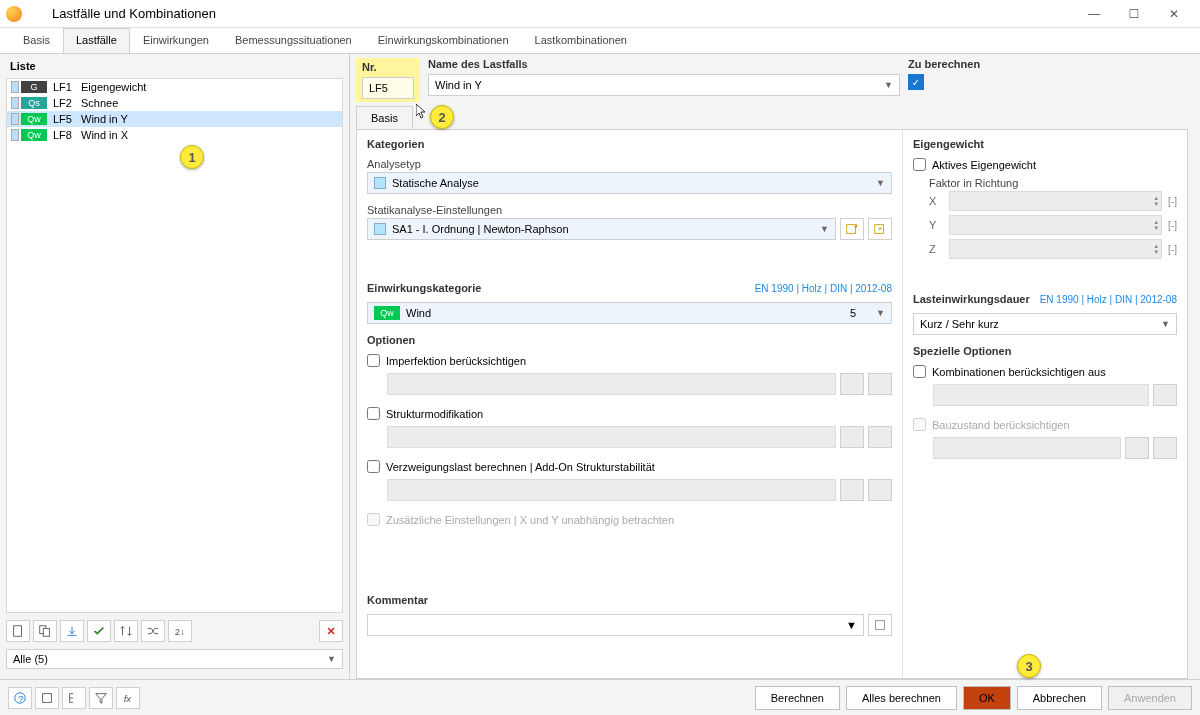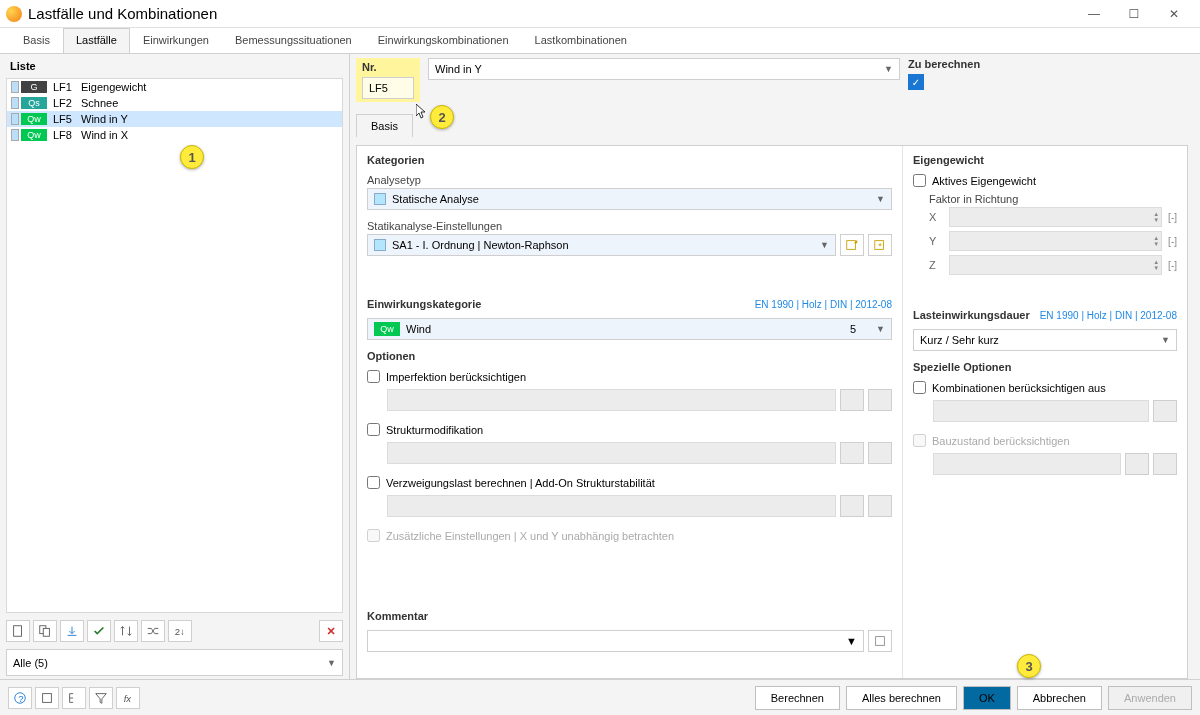--- a/index.html
+++ b/index.html
@@ -1,21 +1,21 @@
 <!DOCTYPE html>
 <html><head>
 <meta charset="utf-8">
 <style>
 * { box-sizing: border-box; margin: 0; padding: 0; font-family: "Segoe UI", Tahoma, sans-serif; font-size: 11px; }
 body { background: #f0f0f0; width: 1200px; height: 715px; overflow: hidden; display: flex; flex-direction: column; }
 
 
 .titlebar { height: 28px; background: #fff; display: flex; align-items: center; padding: 0 6px; border-bottom: 1px solid #e0e0e0; }
 .titlebar .app-icon { width: 16px; height: 16px; background: radial-gradient(circle at 30% 30%, #ffd54f, #f57f17); border-radius: 50%; margin-right: 6px; }
-.titlebar .title { flex: 1; font-size: 15px; }
+.titlebar .title { flex: 1; font-size: 13px; margin-left: 24px; }
 .titlebar .win-btn { width: 40px; height: 24px; display: flex; align-items: center; justify-content: center; font-size: 12px; color: #555; cursor: pointer; }
 
 
 .tabs { height: 26px; background: #fff; display: flex; align-items: stretch; border-bottom: 1px solid #d0d0d0; padding-left: 10px; }
 .tab { padding: 5px 12px 0; font-size: 11px; color: #444; cursor: pointer; border: 1px solid transparent; border-bottom: none; }
 .tab.active { background: #f4f4f4; border-color: #d0d0d0; color: #000; }
 
 
 .main { flex: 1; display: flex; background: #f4f4f4; overflow: hidden; }
 
@@ -30,25 +30,25 @@
 .list-row .code { width: 28px; font-size: 11px; }
 .list-row .name { font-size: 11px; }
 
 .left-toolbar { height: 28px; margin: 4px 6px 2px; display: flex; align-items: center; }
 .tb-btn { width: 24px; height: 22px; border: 1px solid #cfcfcf; background: #fff; margin-right: 3px; display: flex; align-items: center; justify-content: center; cursor: pointer; }
 .tb-btn svg { width: 14px; height: 14px; }
 .tb-spacer { flex: 1; }
 .tb-delete { width: 24px; height: 22px; border: 1px solid #cfcfcf; background: #fff; color: #d32f2f; font-weight: bold; display: flex; align-items: center; justify-content: center; cursor: pointer; }
 
 .filter-row { height: 24px; margin: 2px 6px 6px; }
-.filter-select { width: 100%; height: 27px; border: 1px solid #cfcfcf; background: #fff; padding: 0 6px; display: flex; align-items: center; justify-content: space-between; cursor: pointer; }
+.filter-select { width: 100%; height: 20px; border: 1px solid #cfcfcf; background: #fff; padding: 0 6px; display: flex; align-items: center; justify-content: space-between; cursor: pointer; }
 .filter-select .chev { font-size: 9px; color: #666; }
 
 
-.right-panel { flex: 1; display: flex; flex-direction: column; padding: 0 6px 0 0; overflow: hidden; gap: 8px; }
+.right-panel { flex: 1; display: flex; flex-direction: column; padding: 0 6px 0 0; overflow: hidden; }
 
 .header-row { display: flex; gap: 8px; padding: 4px 6px; }
 .hdr-nr { width: 64px; }
 .hdr-name { flex: 1; }
 .hdr-calc { width: 280px; }
 .hdr-label { font-size: 11px; font-weight: bold; margin-bottom: 4px; color: #333; display: block; }
 .hdr-nr .hdr-label, .hdr-nr .field { background: #fff59d; }
 .hdr-nr-wrap { background: #fff59d; padding: 3px 6px; }
 .field { height: 22px; border: 1px solid #cfcfcf; background: #fff; display: flex; align-items: center; padding: 0 6px; }
 .field .chev { margin-left: auto; font-size: 9px; color: #666; }
@@ -91,21 +91,21 @@
 .axis-row .spinner .spins span { font-size: 6px; line-height: 6px; color: #888; }
 .axis-row .unit { color: #888; font-size: 10px; }
 .comment-field { display: flex; gap: 4px; }
 .comment-field .cf { flex: 1; height: 22px; border: 1px solid #cfcfcf; background: #fff; display: flex; align-items: center; justify-content: flex-end; padding: 0 6px; }
 
 
 .bottom-bar { height: 36px; background: #f4f4f4; border-top: 1px solid #d0d0d0; display: flex; align-items: center; padding: 0 8px; }
 .bottom-bar .tb-btn { margin-right: 3px; }
 .bottom-bar .spacer { flex: 1; }
 .btn { height: 24px; padding: 0 15px; border: 1px solid #bfbfbf; background: #fff; margin-left: 6px; cursor: pointer; font-size: 11px; }
-.btn.primary { background: #0369a1; }
+.btn.primary { background: #c2410c; }
 .btn.disabled { color: #aaa; background: #f0f0f0; }
 
 
 .annotation { position: absolute; width: 24px; height: 24px; border-radius: 50%; background: #ffeb3b; border: 1px solid #c9b700; display: flex; align-items: center; justify-content: center; font-weight: bold; font-size: 13px; color: #555; box-shadow: 0 1px 3px rgba(0,0,0,0.3); pointer-events: none; }
 .disabled-text { color: #aaa; }
 
 .cursor-arrow { position: absolute; width: 12px; height: 16px; pointer-events: none; }
 </style>
 </head>
 <body>
@@ -210,20 +210,21 @@
     <div class="header-row">
       <div class="hdr-nr">
         <div class="hdr-nr-wrap">
           <span class="hdr-label">Nr.</span>
           <div class="field" style="background:#fffde7;">
             <span>LF5</span>
           </div>
         </div>
       </div>
       <div class="hdr-name">
+        <span class="hdr-label">Name des Lastfalls</span>
         <div class="field">
           <span>Wind in Y</span>
           <span class="chev">▼</span>
         </div>
       </div>
       <div class="hdr-calc">
         <span class="hdr-label">Zu berechnen</span>
         <span class="calc-check">✓</span>
       </div>
     </div>

